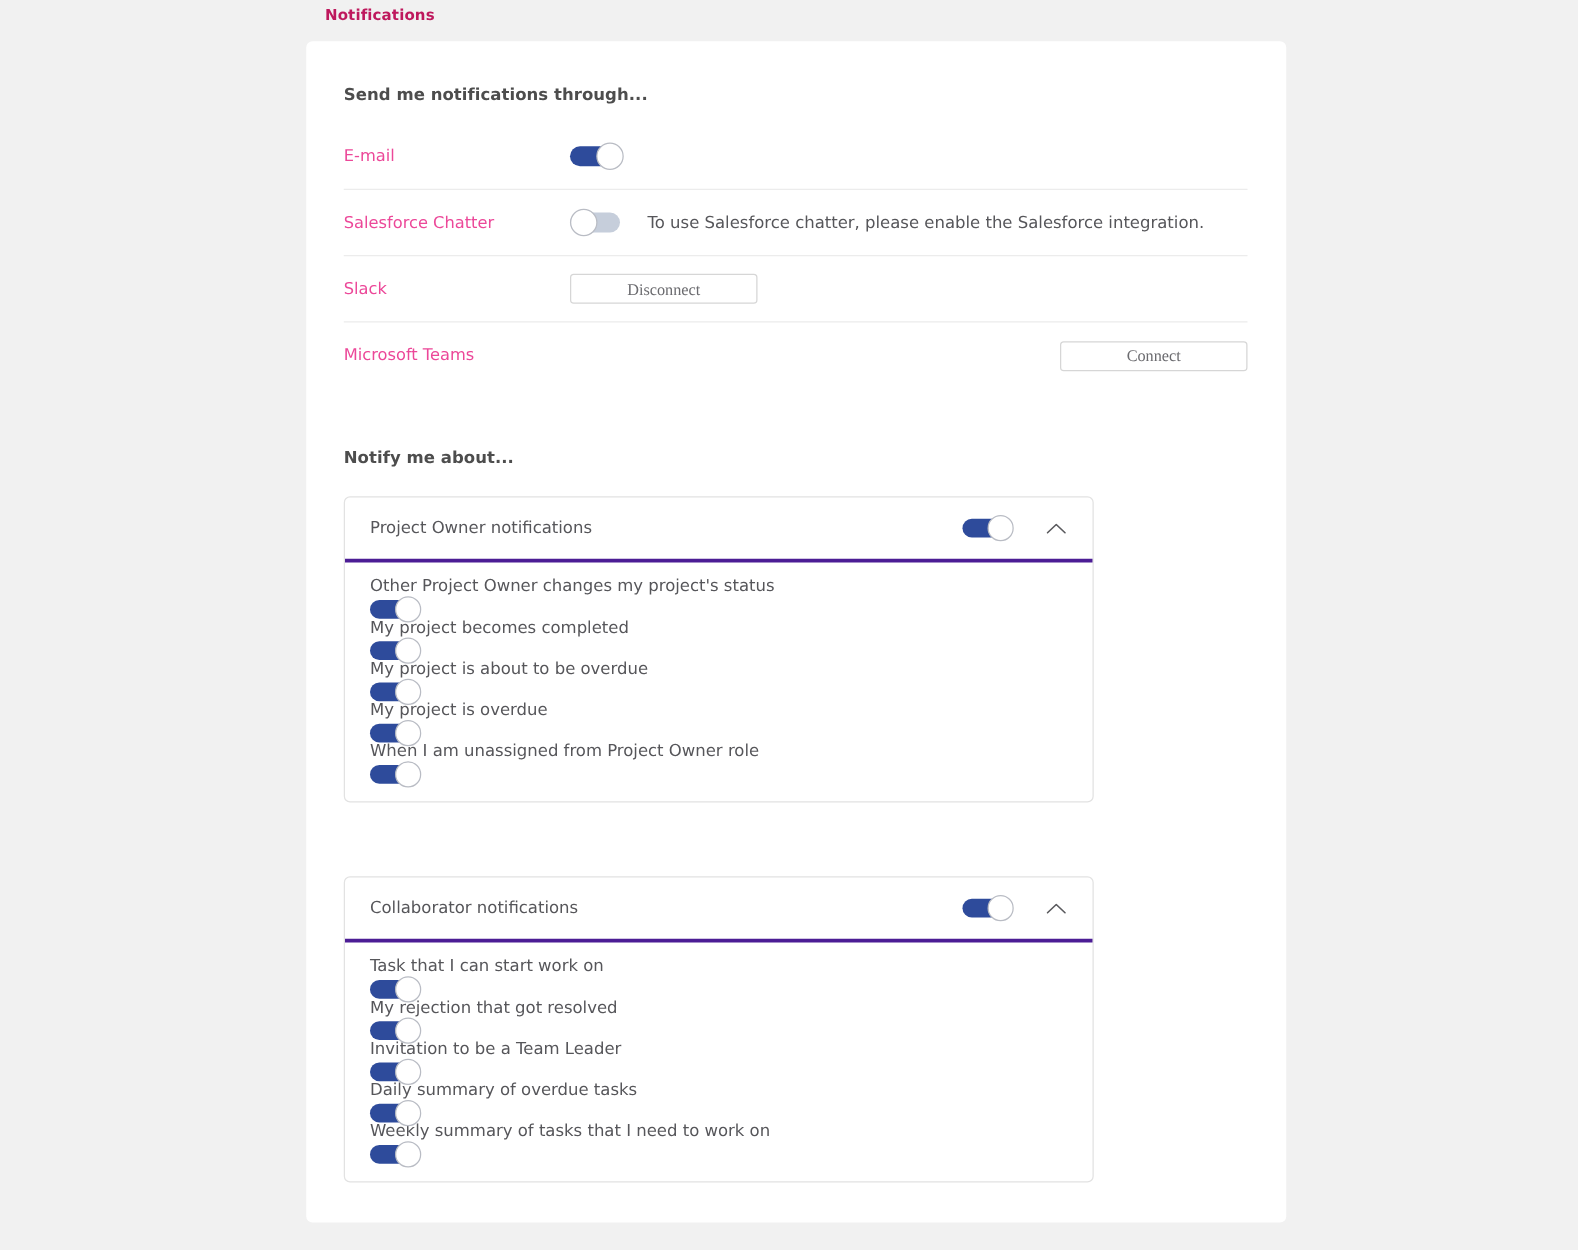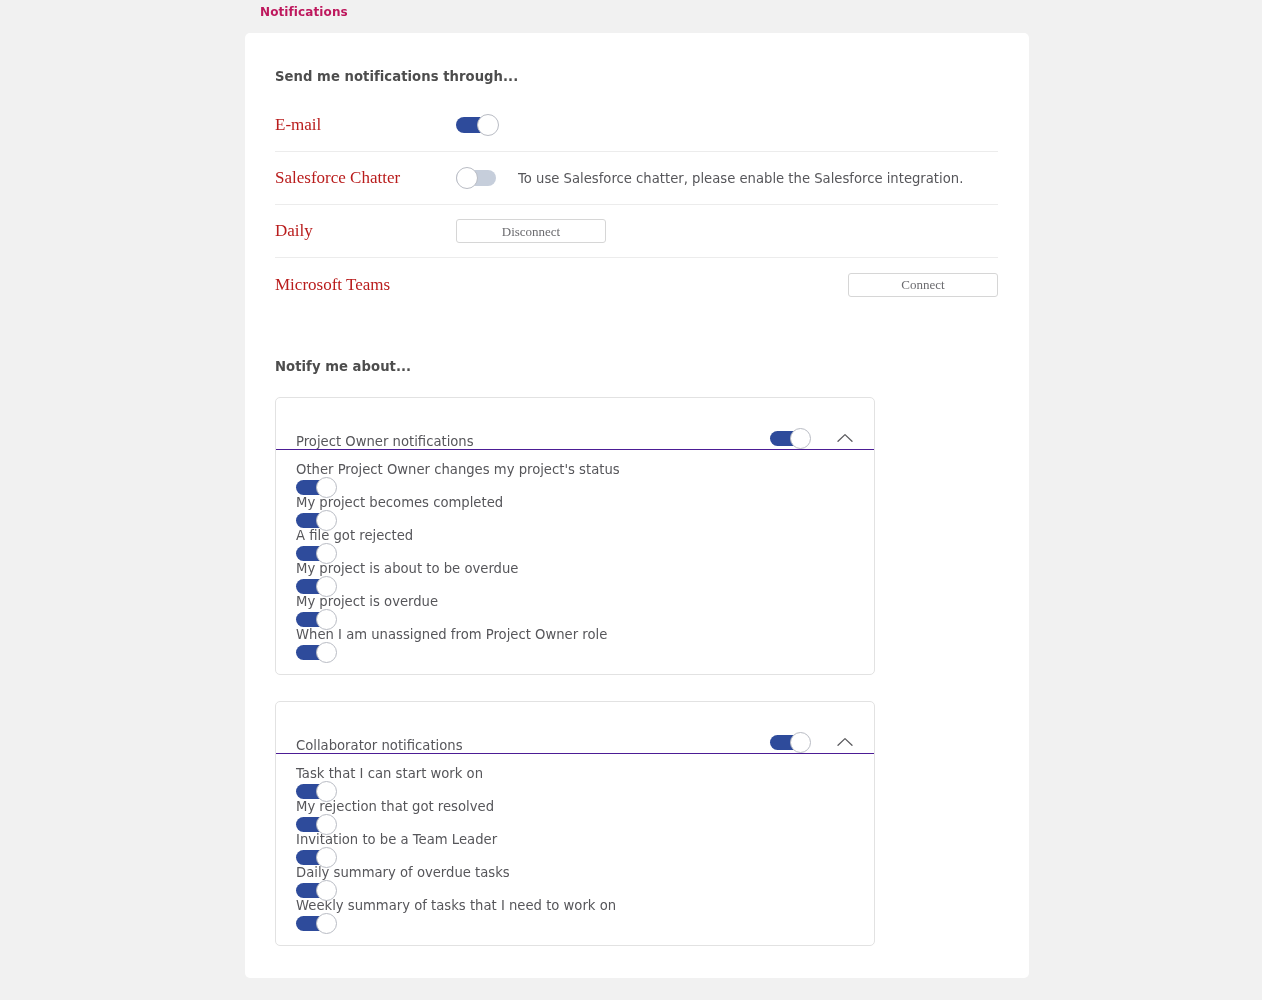--- a/index.html
+++ b/index.html
@@ -60,24 +60,23 @@
     position: relative;
     height: 53px;
     display: flex;
     align-items: center;
     border-bottom: 1px solid #ececec;
   }
   .channel-row:last-child { border-bottom: none; justify-content: space-between; }
   .channel-label {
     width: 181px;
     flex: 0 0 181px;
-    font-size: 17px;
-    color: #b91c1c;
+    font-size: 13px;
+    color: #ec4899;
     font-weight: 400;
-    font-family: Liberation Serif, serif;
   }
   .channel-control {
     display: flex;
     align-items: center;
   }
   .channel-note {
     margin-left: 18px;
     font-size: 13.2px;
     color: #56565a;
     white-space: nowrap;
@@ -147,23 +146,23 @@
     border: 1px solid #e2e2e2;
     border-radius: 5px;
     background: #ffffff;
   }
   .group-owner { top: 364px; }
   .group-collab { top: 668px; }
 
   .group-header {
     height: 52px;
     display: flex;
-    align-items: flex-end;
+    align-items: center;
     padding: 0 18px 0 20px;
-    border-bottom: 1px solid #4c1d95;
+    border-bottom: 3px solid #4c1d95;
   }
   .group-title {
     flex: 1 1 auto;
     font-size: 13.2px;
     color: #56565a;
   }
   .chevron {
     width: 22px;
     height: 22px;
     margin-left: 22px;
@@ -214,21 +213,21 @@
       <div class="channel-control">
         <div class="toggle">
           <span class="track"></span>
           <span class="knob"></span>
         </div>
         <span class="channel-note">To use Salesforce chatter, please enable the Salesforce integration.</span>
       </div>
     </div>
 
     <div class="channel-row">
-      <div class="channel-label">Daily</div>
+      <div class="channel-label">Slack</div>
       <div class="channel-control">
         <button class="conn-btn">Disconnect</button>
       </div>
     </div>
 
     <div class="channel-row">
       <div class="channel-label">Microsoft Teams</div>
       <div class="channel-control">
         <button class="conn-btn">Connect</button>
       </div>
@@ -260,27 +259,20 @@
         </div>
       </div>
       <div class="group-row">
         <span class="group-row-label">My project becomes completed</span>
         <div class="toggle sm on">
           <span class="track"></span>
           <span class="knob"></span>
         </div>
       </div>
       <div class="group-row">
-        <span class="group-row-label">A file got rejected</span>
-        <div class="toggle sm on">
-          <span class="track"></span>
-          <span class="knob"></span>
-        </div>
-      </div>
-      <div class="group-row">
         <span class="group-row-label">My project is about to be overdue</span>
         <div class="toggle sm on">
           <span class="track"></span>
           <span class="knob"></span>
         </div>
       </div>
       <div class="group-row">
         <span class="group-row-label">My project is overdue</span>
         <div class="toggle sm on">
           <span class="track"></span>

